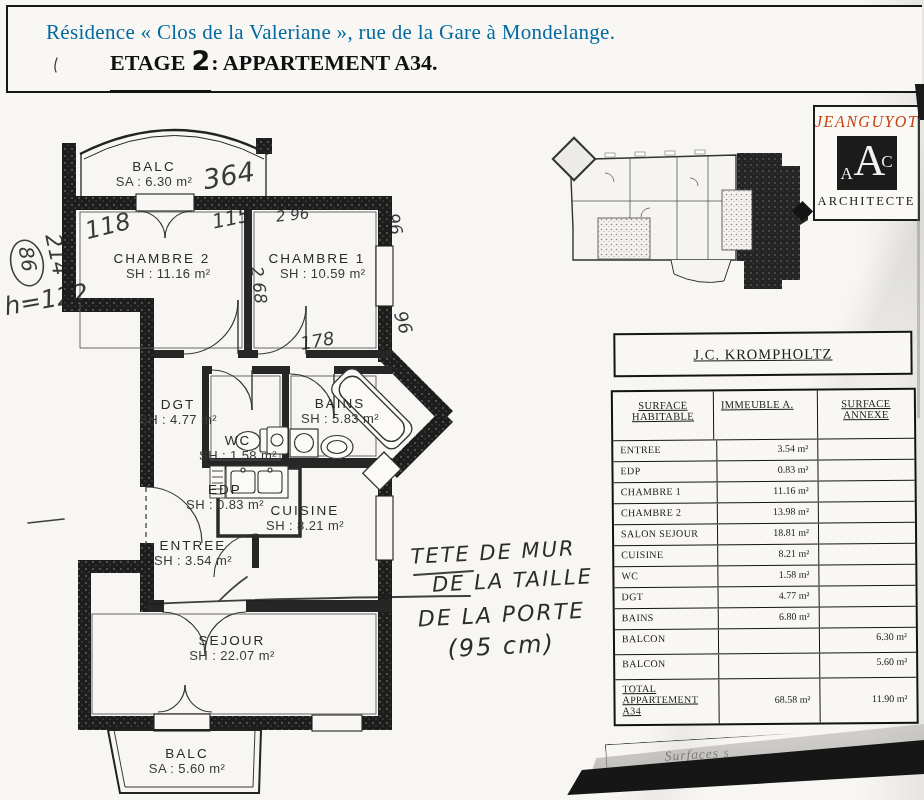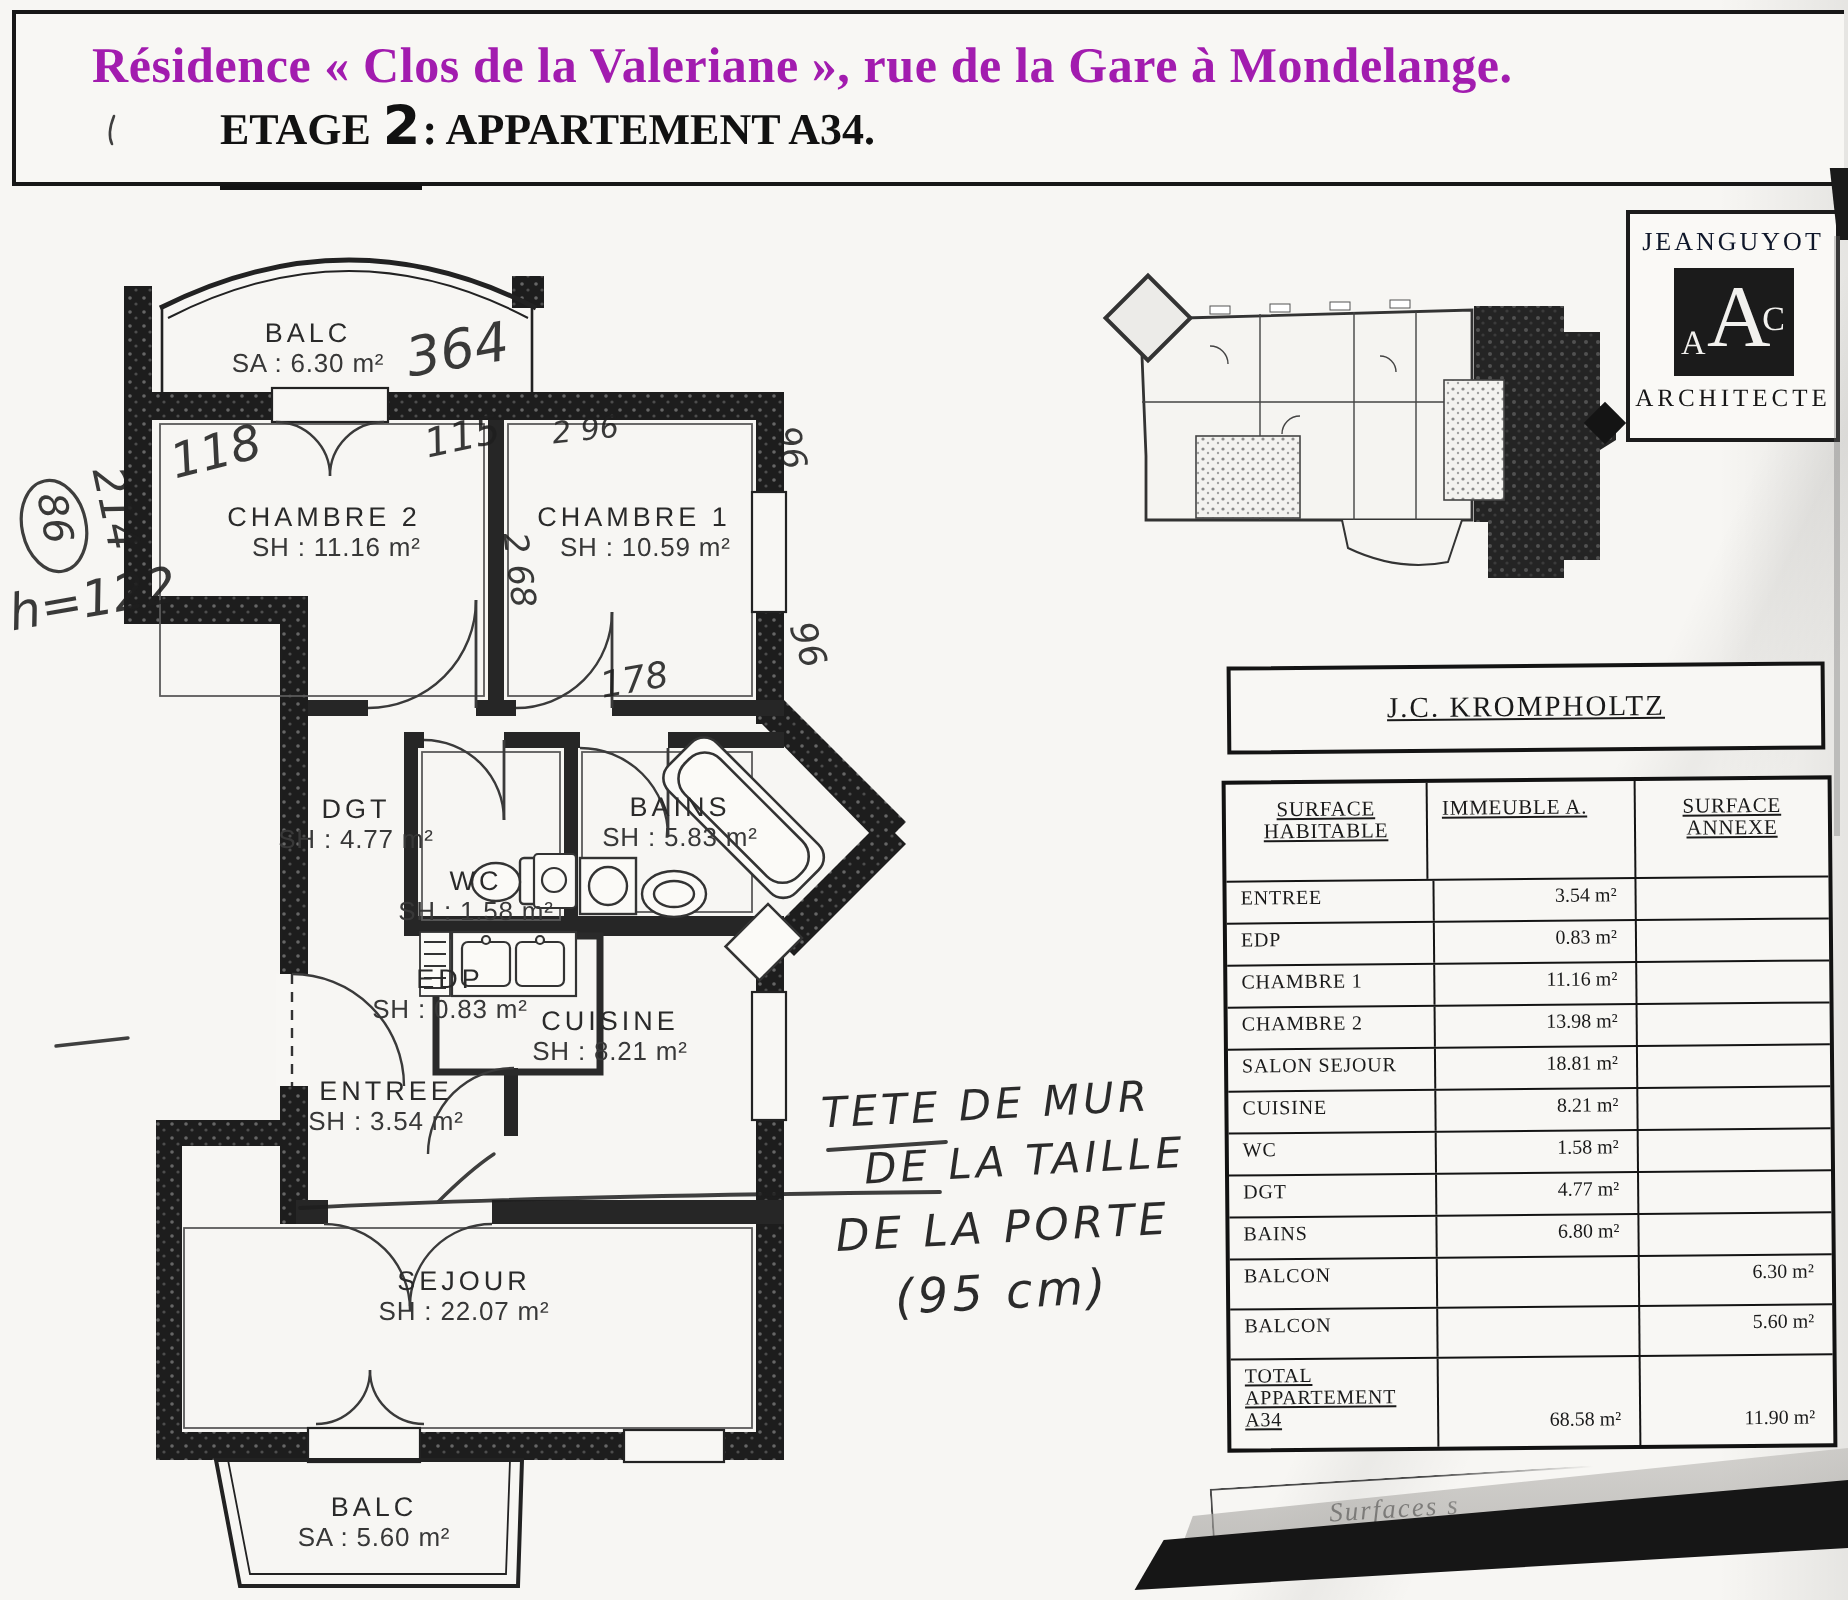--- a/index.html
+++ b/index.html
@@ -6,21 +6,21 @@
   body{background:#e9e8e6;font-family:"Liberation Serif",serif;}
   .page{position:relative;width:924px;height:800px;overflow:hidden;
     background:
       linear-gradient(115deg, rgba(0,0,0,0) 76%, rgba(0,0,0,.05) 79%, rgba(0,0,0,0) 83%),
       linear-gradient(to right, rgba(0,0,0,0) 93%, rgba(0,0,0,.07) 100%),
       #f7f6f3;}
   svg{position:absolute;left:0;top:0;}
   
   .titlebox{position:absolute;left:6px;top:5px;width:914px;height:84px;
     border:2.5px solid #171717;border-right:none;background:#f8f7f4;z-index:2;}
-  .t1{margin:13px 0 2px 38px;font-size:25px;font-weight:bold;color:#a21caf;letter-spacing:.3px;}
+  .t1{margin:13px 0 2px 38px;font-size:21px;font-weight:normal;color:#0369a1;letter-spacing:.3px;}
   .t2{margin-left:102px;font-size:22px;font-weight:bold;color:#111;}
   .etg{border-bottom:3px solid #131313;padding:0 1px 15px 0;}
   .hw2{font-family:"DejaVu Sans",sans-serif;font-weight:900;font-size:27px;margin-left:6px;line-height:1;}
   
   .room{position:absolute;transform:translateX(-50%);text-align:center;z-index:3;
     font-family:Liberation Sans, sans-serif;color:#2e2e2e;white-space:nowrap;}
   .rname{font-size:13.5px;letter-spacing:2px;color:#2a2a2a;}
   .rarea{font-size:13px;letter-spacing:.4px;color:#383838;text-align:right;}
   
   .hand{position:absolute;font-family:"DejaVu Sans",sans-serif;font-style:italic;
@@ -28,21 +28,21 @@
   .note{position:absolute;left:413px;top:540px;z-index:6;transform:rotate(-3deg);
     font-family:"DejaVu Sans",sans-serif;font-style:italic;color:#161616;opacity:.9;}
   .note div{letter-spacing:2px;}
   .n1{font-size:21px;}
   .n2{font-size:21px;margin:5px 0 0 20px;}
   .n3{font-size:22px;margin:9px 0 0 4px;}
   .n4{font-size:24px;margin:5px 0 0 32px;}
   
   .logo{position:absolute;left:813px;top:105px;width:103px;height:112px;z-index:2;
     border:2px solid #1c1c1c;background:#faf9f6;text-align:center;}
-  .lname{font-size:13px;letter-spacing:1.5px;color:#0f172a;margin-top:6px;}
+  .lname{font-size:16px;letter-spacing:1.5px;color:#c2410c;margin-top:6px;font-style:italic;}
   .mono{position:relative;width:60px;height:54px;margin:5px auto 4px auto;background:#1b1b1b;}
   .mono span{position:absolute;color:#f2f1ee;font-family:"Liberation Serif",serif;}
   .mA{left:4px;bottom:6px;font-size:17px;}
   .mBig{left:17px;top:-2px;font-size:44px;line-height:54px;}
   .mC{right:4px;bottom:18px;font-size:17px;}
   .ltitle{font-size:12.5px;letter-spacing:2px;color:#161616;}
   .diamond{position:absolute;left:795px;top:204px;width:15px;height:15px;background:#141414;
     transform:rotate(45deg);z-index:2;}
   
   .twrap{position:absolute;left:612px;top:332px;width:305px;z-index:2;transform:rotate(-.5deg);
@@ -57,21 +57,21 @@
   .c1{width:104px;border-right:1.6px solid #141414;padding:3px 3px 0 7px;font-size:10px;letter-spacing:.4px;}
   .c2{width:101px;border-right:1.6px solid #141414;font-size:10px;}
   .c3{flex:1;font-size:10px;}
   .thead{height:48px;}
   .thead .c1{font-size:10.5px;padding-top:8px;}
   .thead .c2,.thead .c3{font-size:10.5px;text-align:center;padding-top:8px;letter-spacing:.4px;}
   .val{text-align:right;padding:3px 9px 0 0;}
   .r{height:20px;}
   .rb{height:24px;}
   .rt{height:44px;}
-  .rt .val{padding-top:26px;}
+  .rt .val{padding-top:15px;}
   
   .surf{position:absolute;left:606px;top:737px;width:240px;height:46px;z-index:3;
     transform:rotate(-3.5deg);border-top:1.5px solid #4a4a4a;border-left:1.5px solid #4a4a4a;
     font-size:13.5px;font-style:italic;color:#3a3a3a;padding:7px 0 0 58px;box-sizing:border-box;
     letter-spacing:1px;
     -webkit-mask-image:linear-gradient(to right,#000 45%,transparent 80%);
     mask-image:linear-gradient(to right,#000 45%,transparent 80%);}
   .bandwrap{position:absolute;left:560px;top:700px;width:364px;height:100px;z-index:5;pointer-events:none;}
   .bgray{position:absolute;inset:0;background:linear-gradient(to bottom,#c9c7c3,#8e8c89);opacity:.6;
     clip-path:polygon(10% 58%,100% 24%,100% 60%,7% 88%);}

